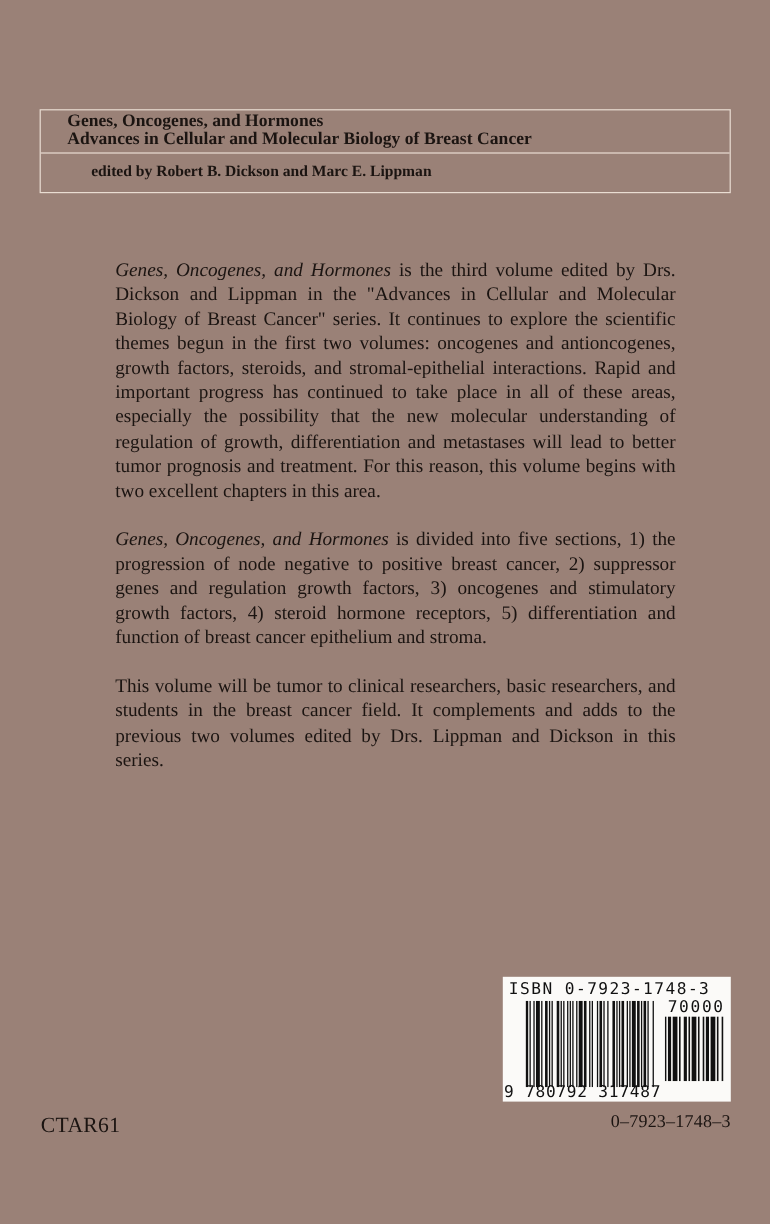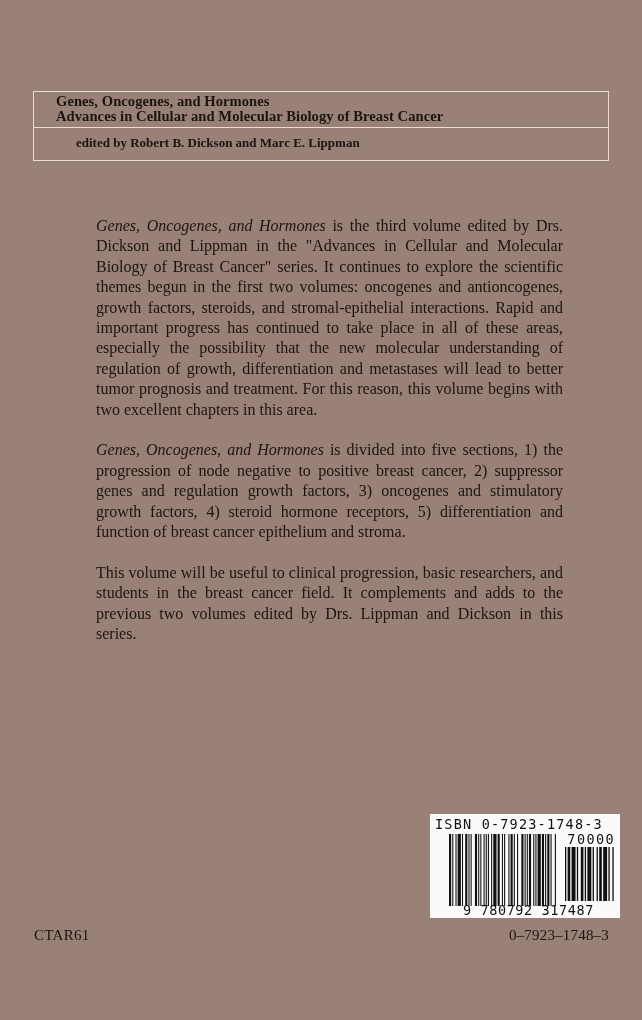--- a/index.html
+++ b/index.html
@@ -46,21 +46,21 @@
     left: 96px; top: 216px;
     width: 467px;
     font-size: 16px;
     line-height: 20.4px;
     text-align: justify;
   }
   .body-text p { margin: 0 0 20.4px 0; }
   .body-text em { font-style: italic; }
   .barcode-box {
     position: absolute;
-    left: 430px; top: 814px;
+    left: 419px; top: 814px;
     width: 190px; height: 104px;
     background: #fbfaf8;
   }
   .isbn-label {
     position: absolute;
     left: 5px; top: 2px;
     font-family: "DejaVu Sans Mono", "Liberation Mono", monospace;
     font-size: 13.5px;
     letter-spacing: 1.2px;
     color: #111;
@@ -86,26 +86,25 @@
   }
   .ean-digits {
     position: absolute;
     left: 1px; bottom: 0px;
     font-family: "DejaVu Sans Mono", "Liberation Mono", monospace;
     font-size: 13.5px;
     letter-spacing: 0.6px;
     color: #111;
     white-space: pre;
     background: transparent;
-    padding-left: 32px;
   }
   .code-left {
     position: absolute;
     left: 34px; top: 927px;
-    font-size: 15px;
+    font-size: 18px;
     letter-spacing: 0.3px;
     text-align: center;
   }
   .code-right {
     position: absolute;
     right: 33px; top: 927px;
     font-size: 15px;
     letter-spacing: 0.2px;
     font-family: Liberation Serif, serif;
   }
@@ -119,21 +118,21 @@
     <div class="tb-line">Advances in Cellular and Molecular Biology of Breast Cancer</div>
   </div>
   <div class="lower">
     <div class="editors">edited by Robert B. Dickson and Marc E. Lippman</div>
   </div>
 </div>
 
 <div class="body-text">
   <p><em>Genes, Oncogenes, and Hormones</em><span> is the third volume edited by Drs. Dickson and Lippman in the "Advances in Cellular and Molecular Biology of Breast Cancer" series. It continues to explore the scientific themes begun in the first two volumes: oncogenes and antioncogenes, growth factors, steroids, and stromal-epithelial interactions. Rapid and important progress has continued to take place in all of these areas, especially the possibility that the new molecular understanding of regulation of growth, differentiation and metastases will lead to better tumor prognosis and treatment. For this reason, this volume begins with two excellent chapters in this area.</span></p>
   <p><em>Genes, Oncogenes, and Hormones</em><span> is divided into five sections, 1) the progression of node negative to positive breast cancer, 2) suppressor genes and regulation growth factors, 3) oncogenes and stimulatory growth factors, 4) steroid hormone receptors, 5) differentiation and function of breast cancer epithelium and stroma.</span></p>
-  <p><span>This volume will be useful to clinical progression, basic researchers, and students in the breast cancer field. It complements and adds to the previous two volumes edited by Drs. Lippman and Dickson in this series.</span></p>
+  <p><span>This volume will be tumor to clinical researchers, basic researchers, and students in the breast cancer field. It complements and adds to the previous two volumes edited by Drs. Lippman and Dickson in this series.</span></p>
 </div>
 
 <div class="barcode-box">
   <div class="isbn-label">ISBN 0-7923-1748-3</div>
   <div class="addon-digits">70000</div>
   <svg class="bars-main" id="bars-main" viewBox="0 0 108 72" preserveAspectRatio="none">
       <rect x="0.00" y="0" width="2.16" height="72" fill="#111"></rect>
       <rect x="3.24" y="0" width="1.08" height="72" fill="#111"></rect>
       <rect x="6.48" y="0" width="1.08" height="72" fill="#111"></rect>
       <rect x="8.64" y="0" width="3.24" height="72" fill="#111"></rect>

